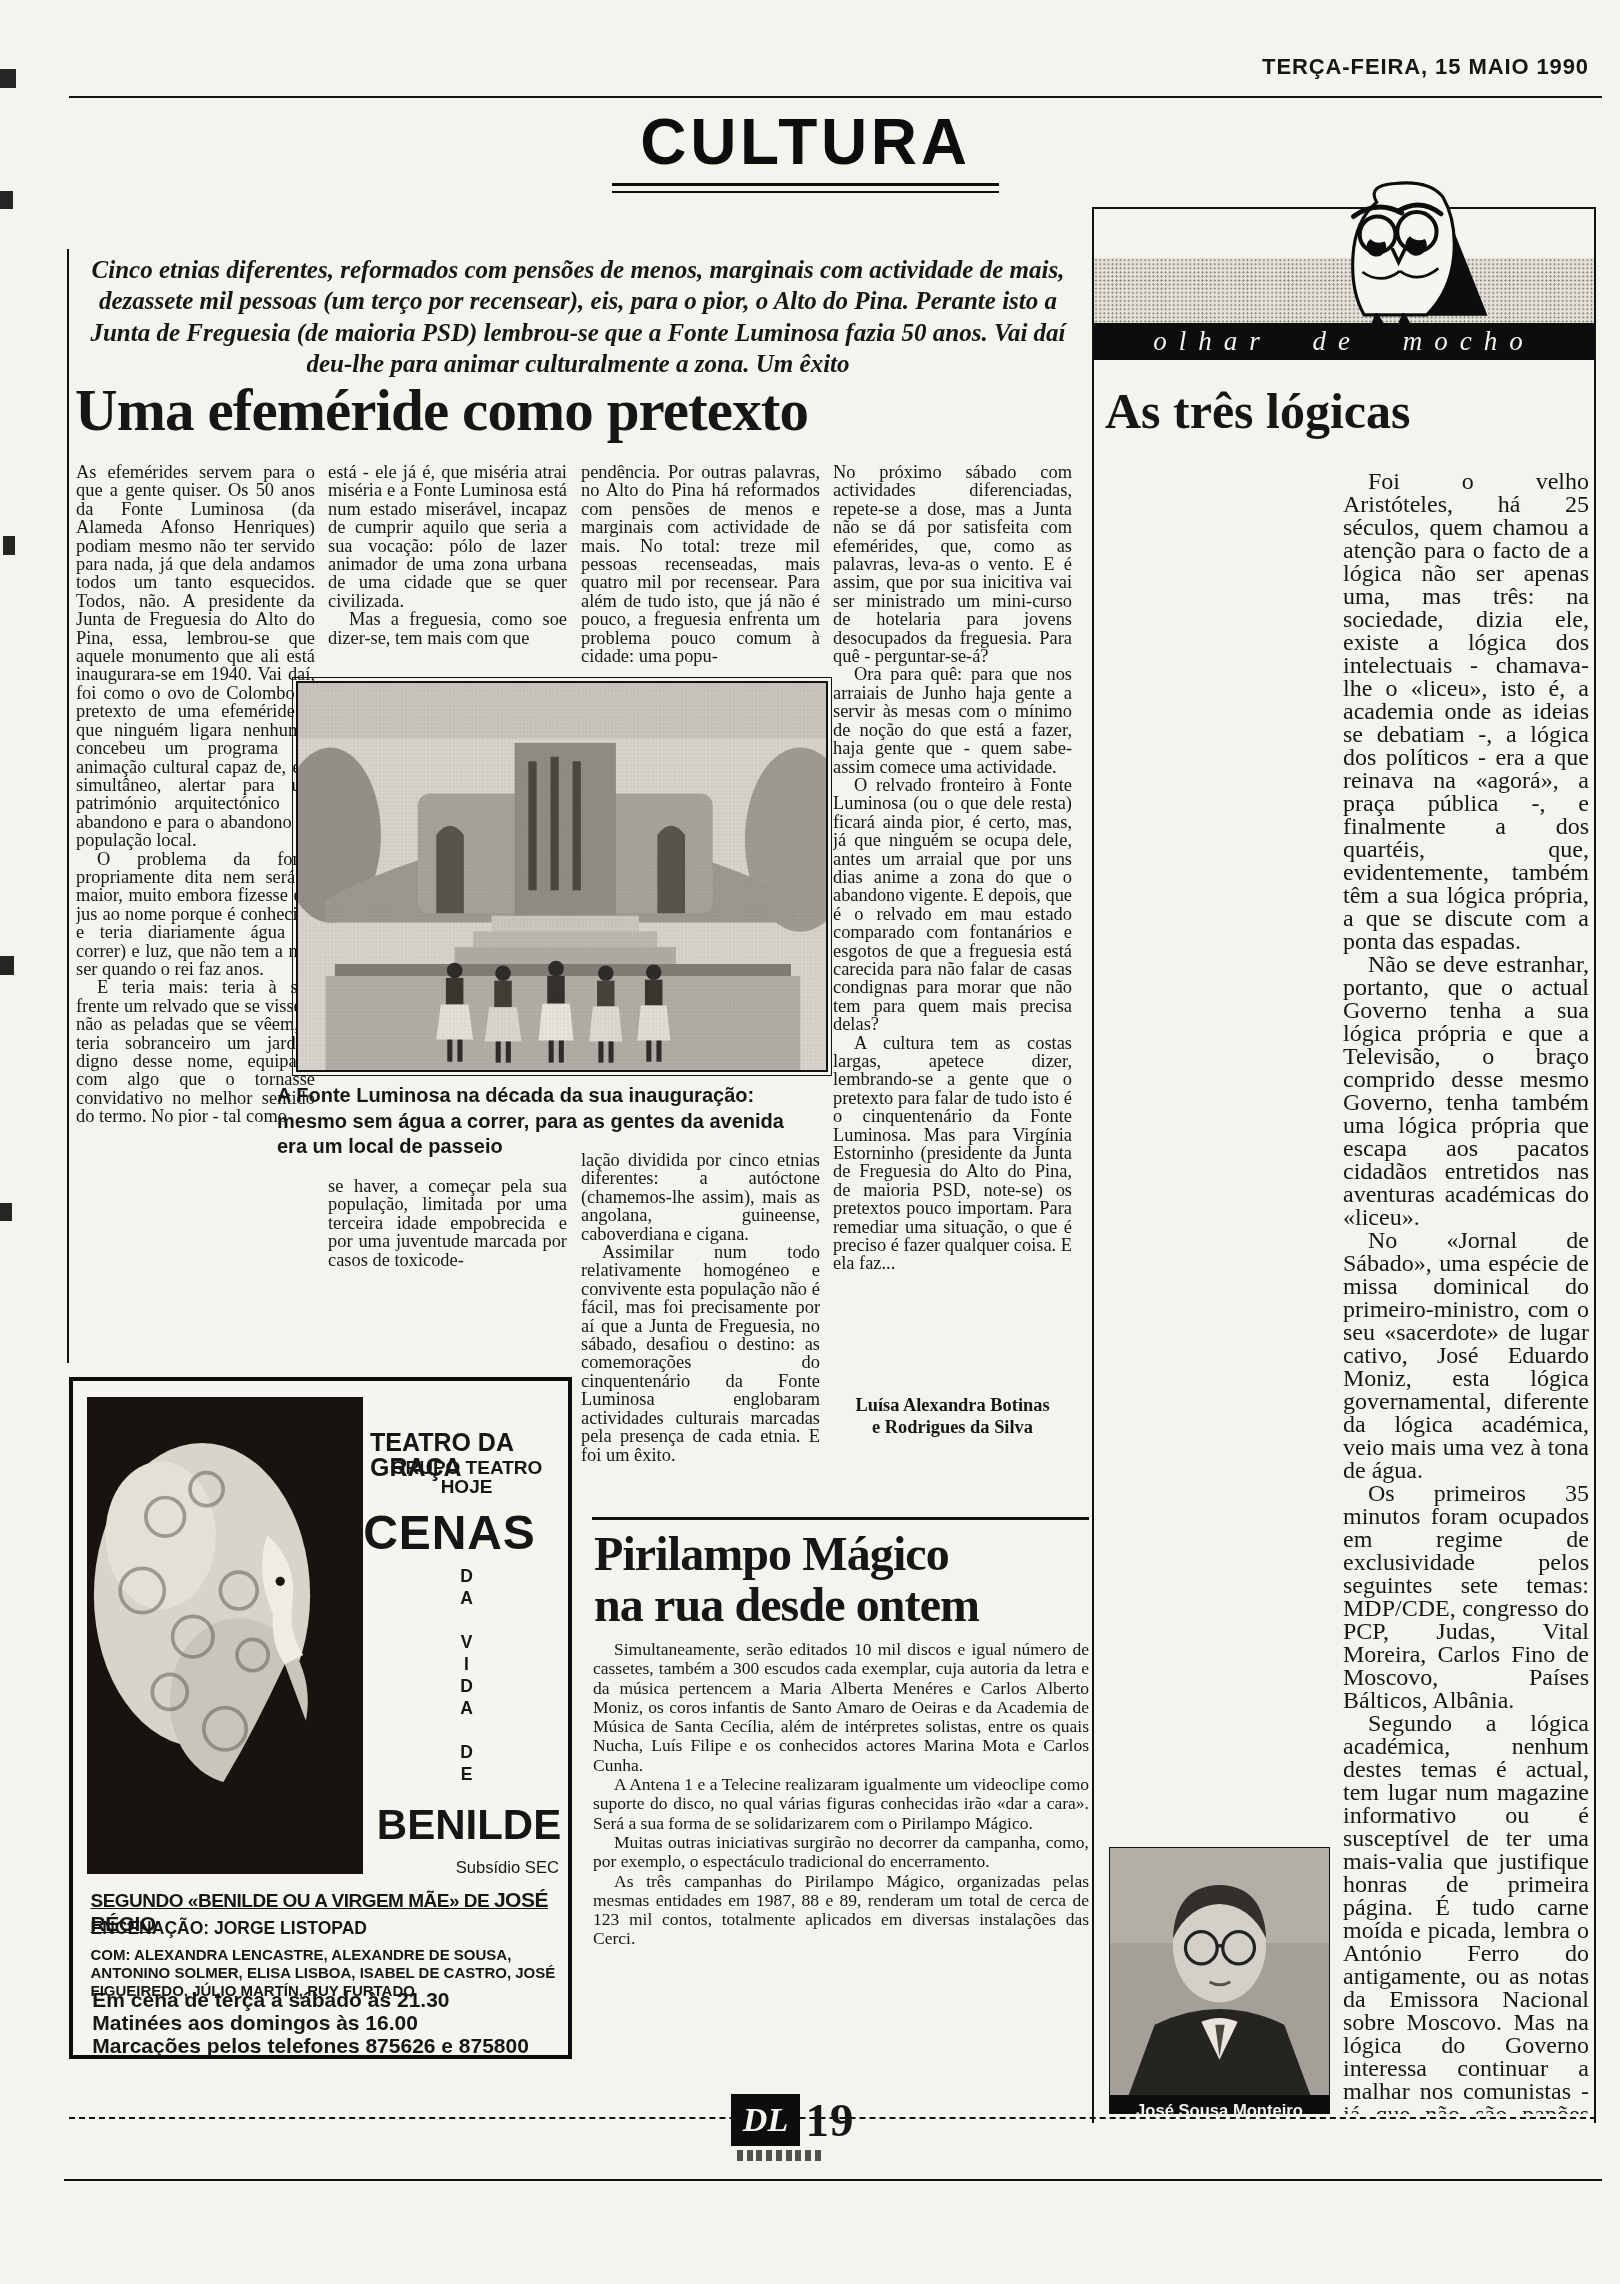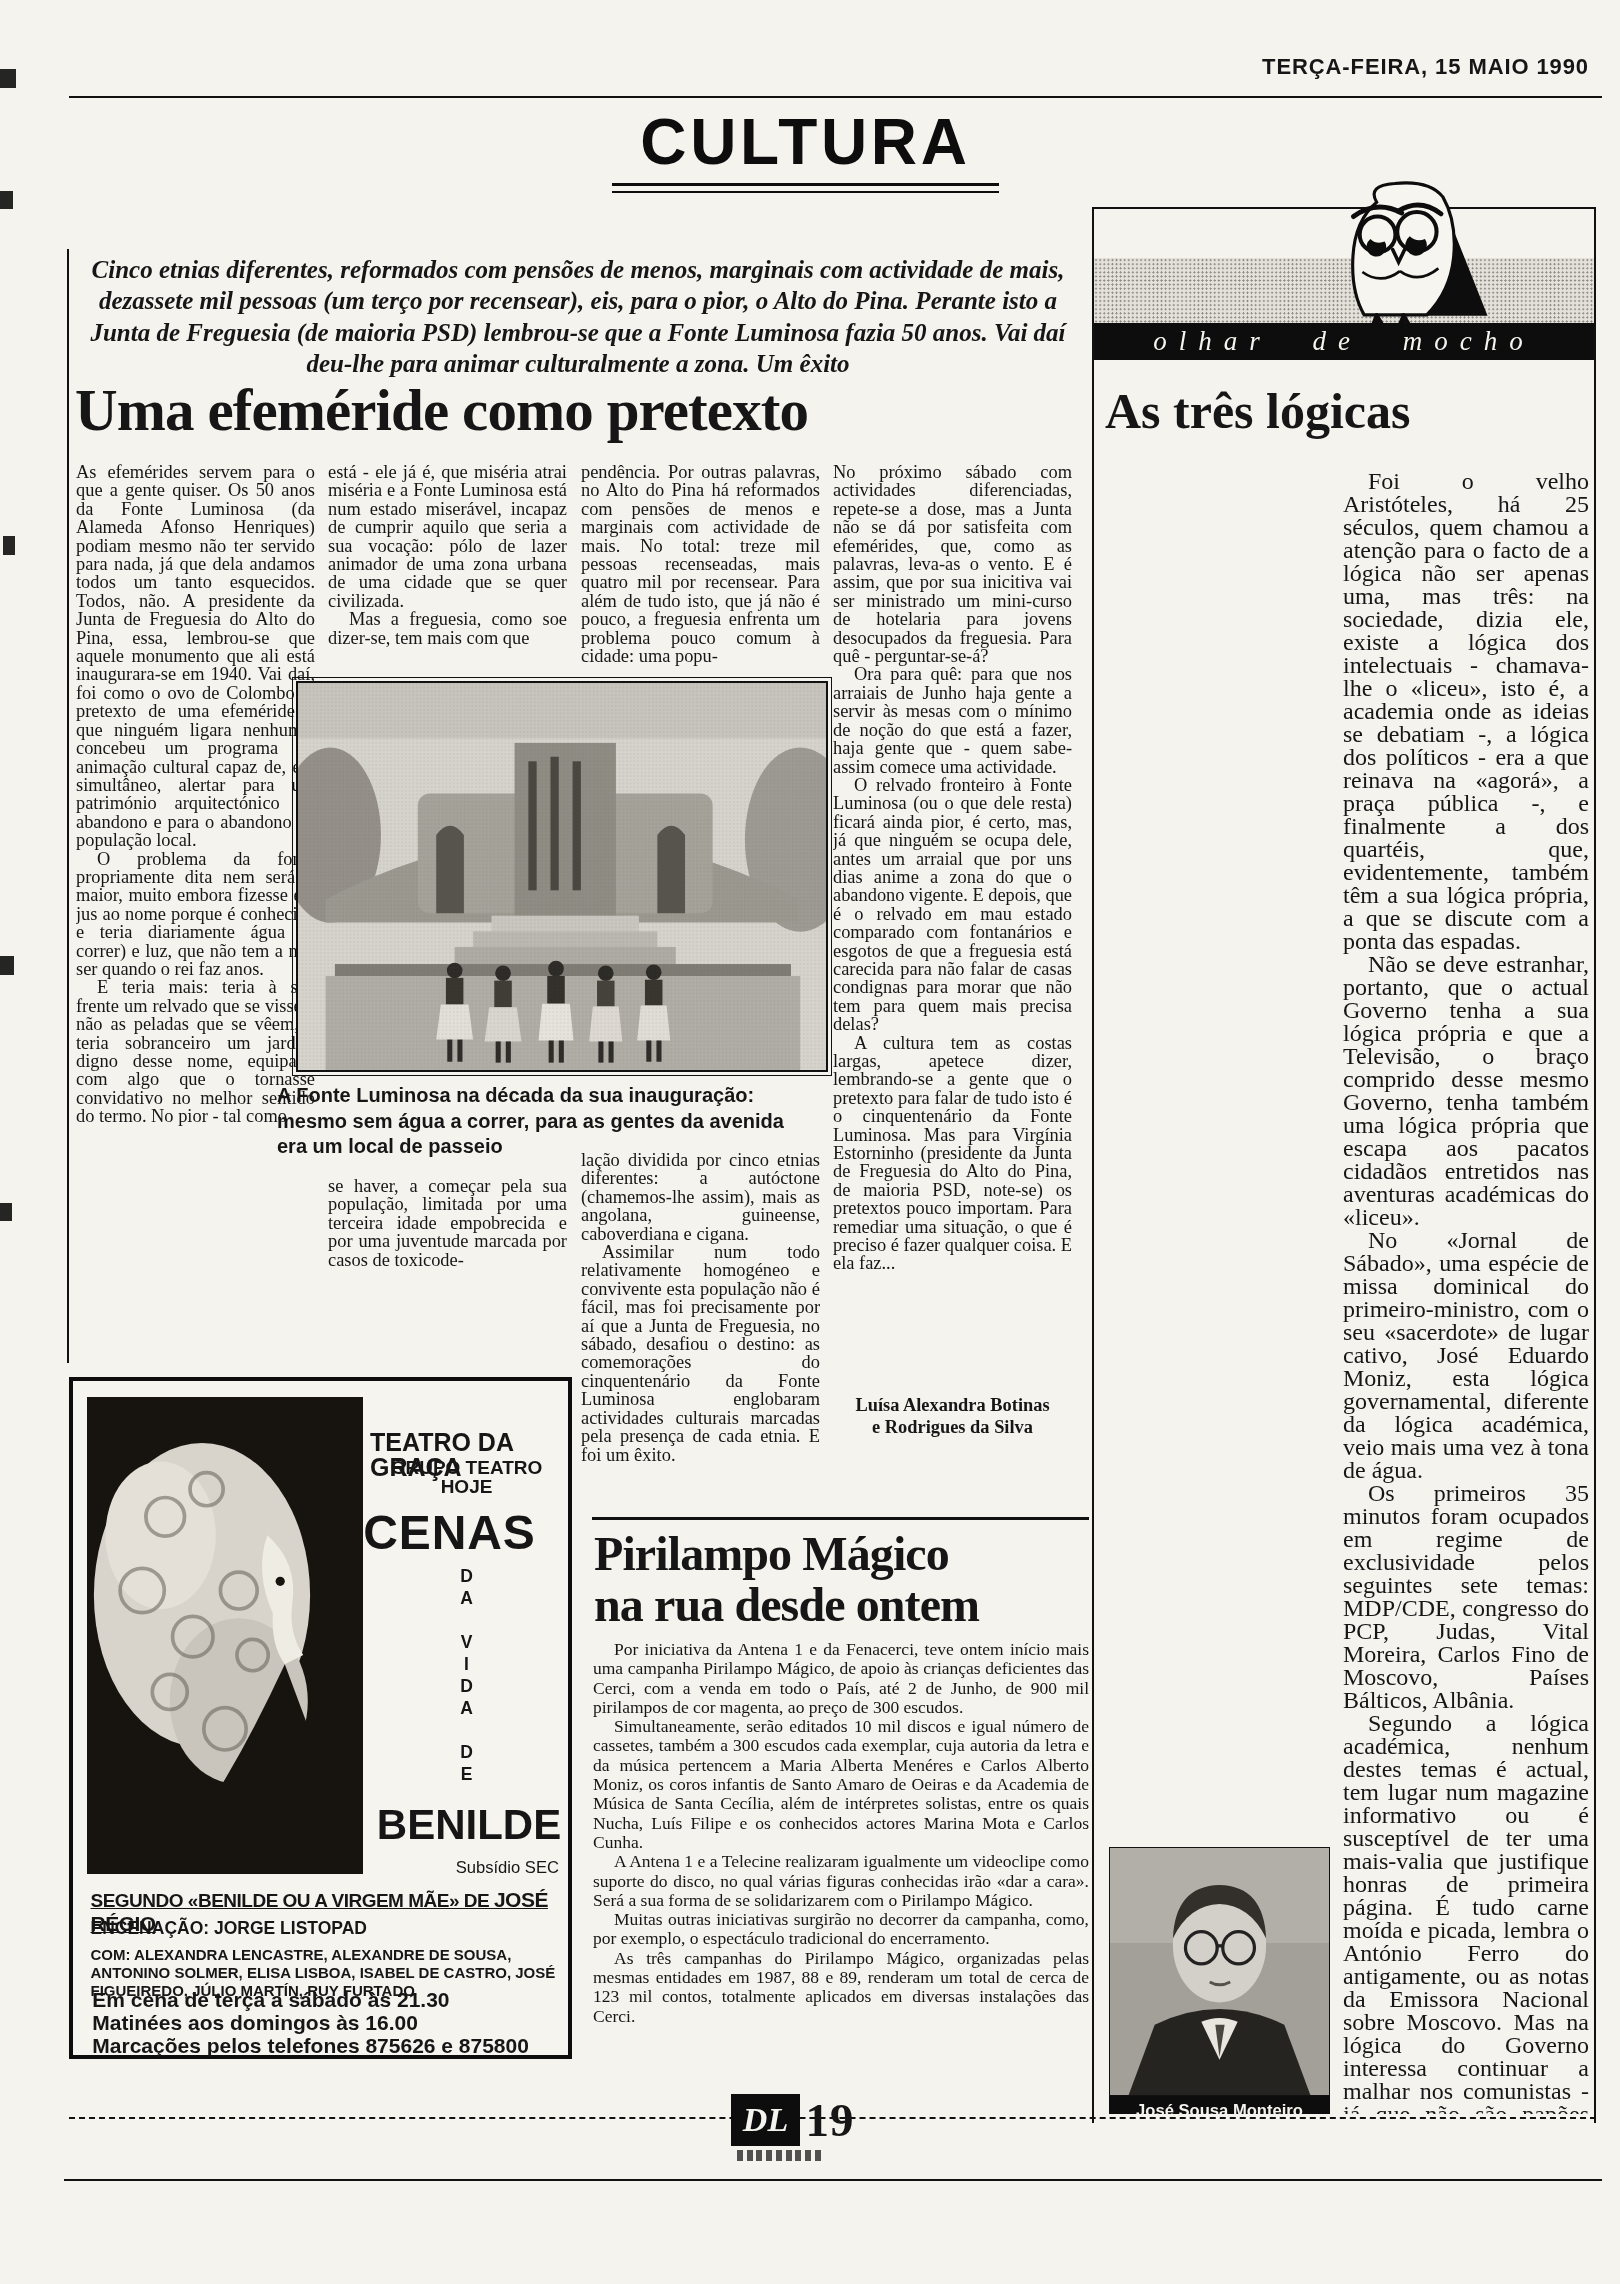--- a/index.html
+++ b/index.html
@@ -318,21 +318,20 @@
     <div class="ad-schedule">
       <div>Em cena de terça a sábado às 21.30</div>
       <div>Matinées aos domingos às 16.00</div>
       <div>Marcações pelos telefones 875626 e 875800</div>
     </div>
   </div>
 
   <div class="pirilampo-headline" style="white-space:pre-line;">Pirilampo Mágico
 na rua desde ontem</div>
   <div class="pirilampo-text">
-      <p>Por iniciativa da Antena 1 e da Fenacerci, teve ontem início mais uma campanha Pirilampo Mágico, de apoio às crianças deficientes das Cerci, com a venda em todo o País, até 2 de Junho, de 900 mil pirilampos de cor magenta, ao preço de 300 escudos.</p>
       <p>Simultaneamente, serão editados 10 mil discos e igual número de cassetes, também a 300 escudos cada exemplar, cuja autoria da letra e da música pertencem a Maria Alberta Menéres e Carlos Alberto Moniz, os coros infantis de Santo Amaro de Oeiras e da Academia de Música de Santa Cecília, além de intérpretes solistas, entre os quais Nucha, Luís Filipe e os conhecidos actores Marina Mota e Carlos Cunha.</p>
       <p>A Antena 1 e a Telecine realizaram igualmente um videoclipe como suporte do disco, no qual várias figuras conhecidas irão «dar a cara». Será a sua forma de se solidarizarem com o Pirilampo Mágico.</p>
       <p>Muitas outras iniciativas surgirão no decorrer da campanha, como, por exemplo, o espectáculo tradicional do encerramento.</p>
       <p>As três campanhas do Pirilampo Mágico, organizadas pelas mesmas entidades em 1987, 88 e 89, renderam um total de cerca de 123 mil contos, totalmente aplicados em diversas instalações das Cerci.</p>
     </div>
 
   <div class="page-logo">
     <div class="logo-box">DL</div>
     <div class="page-num">19</div>
   </div>

